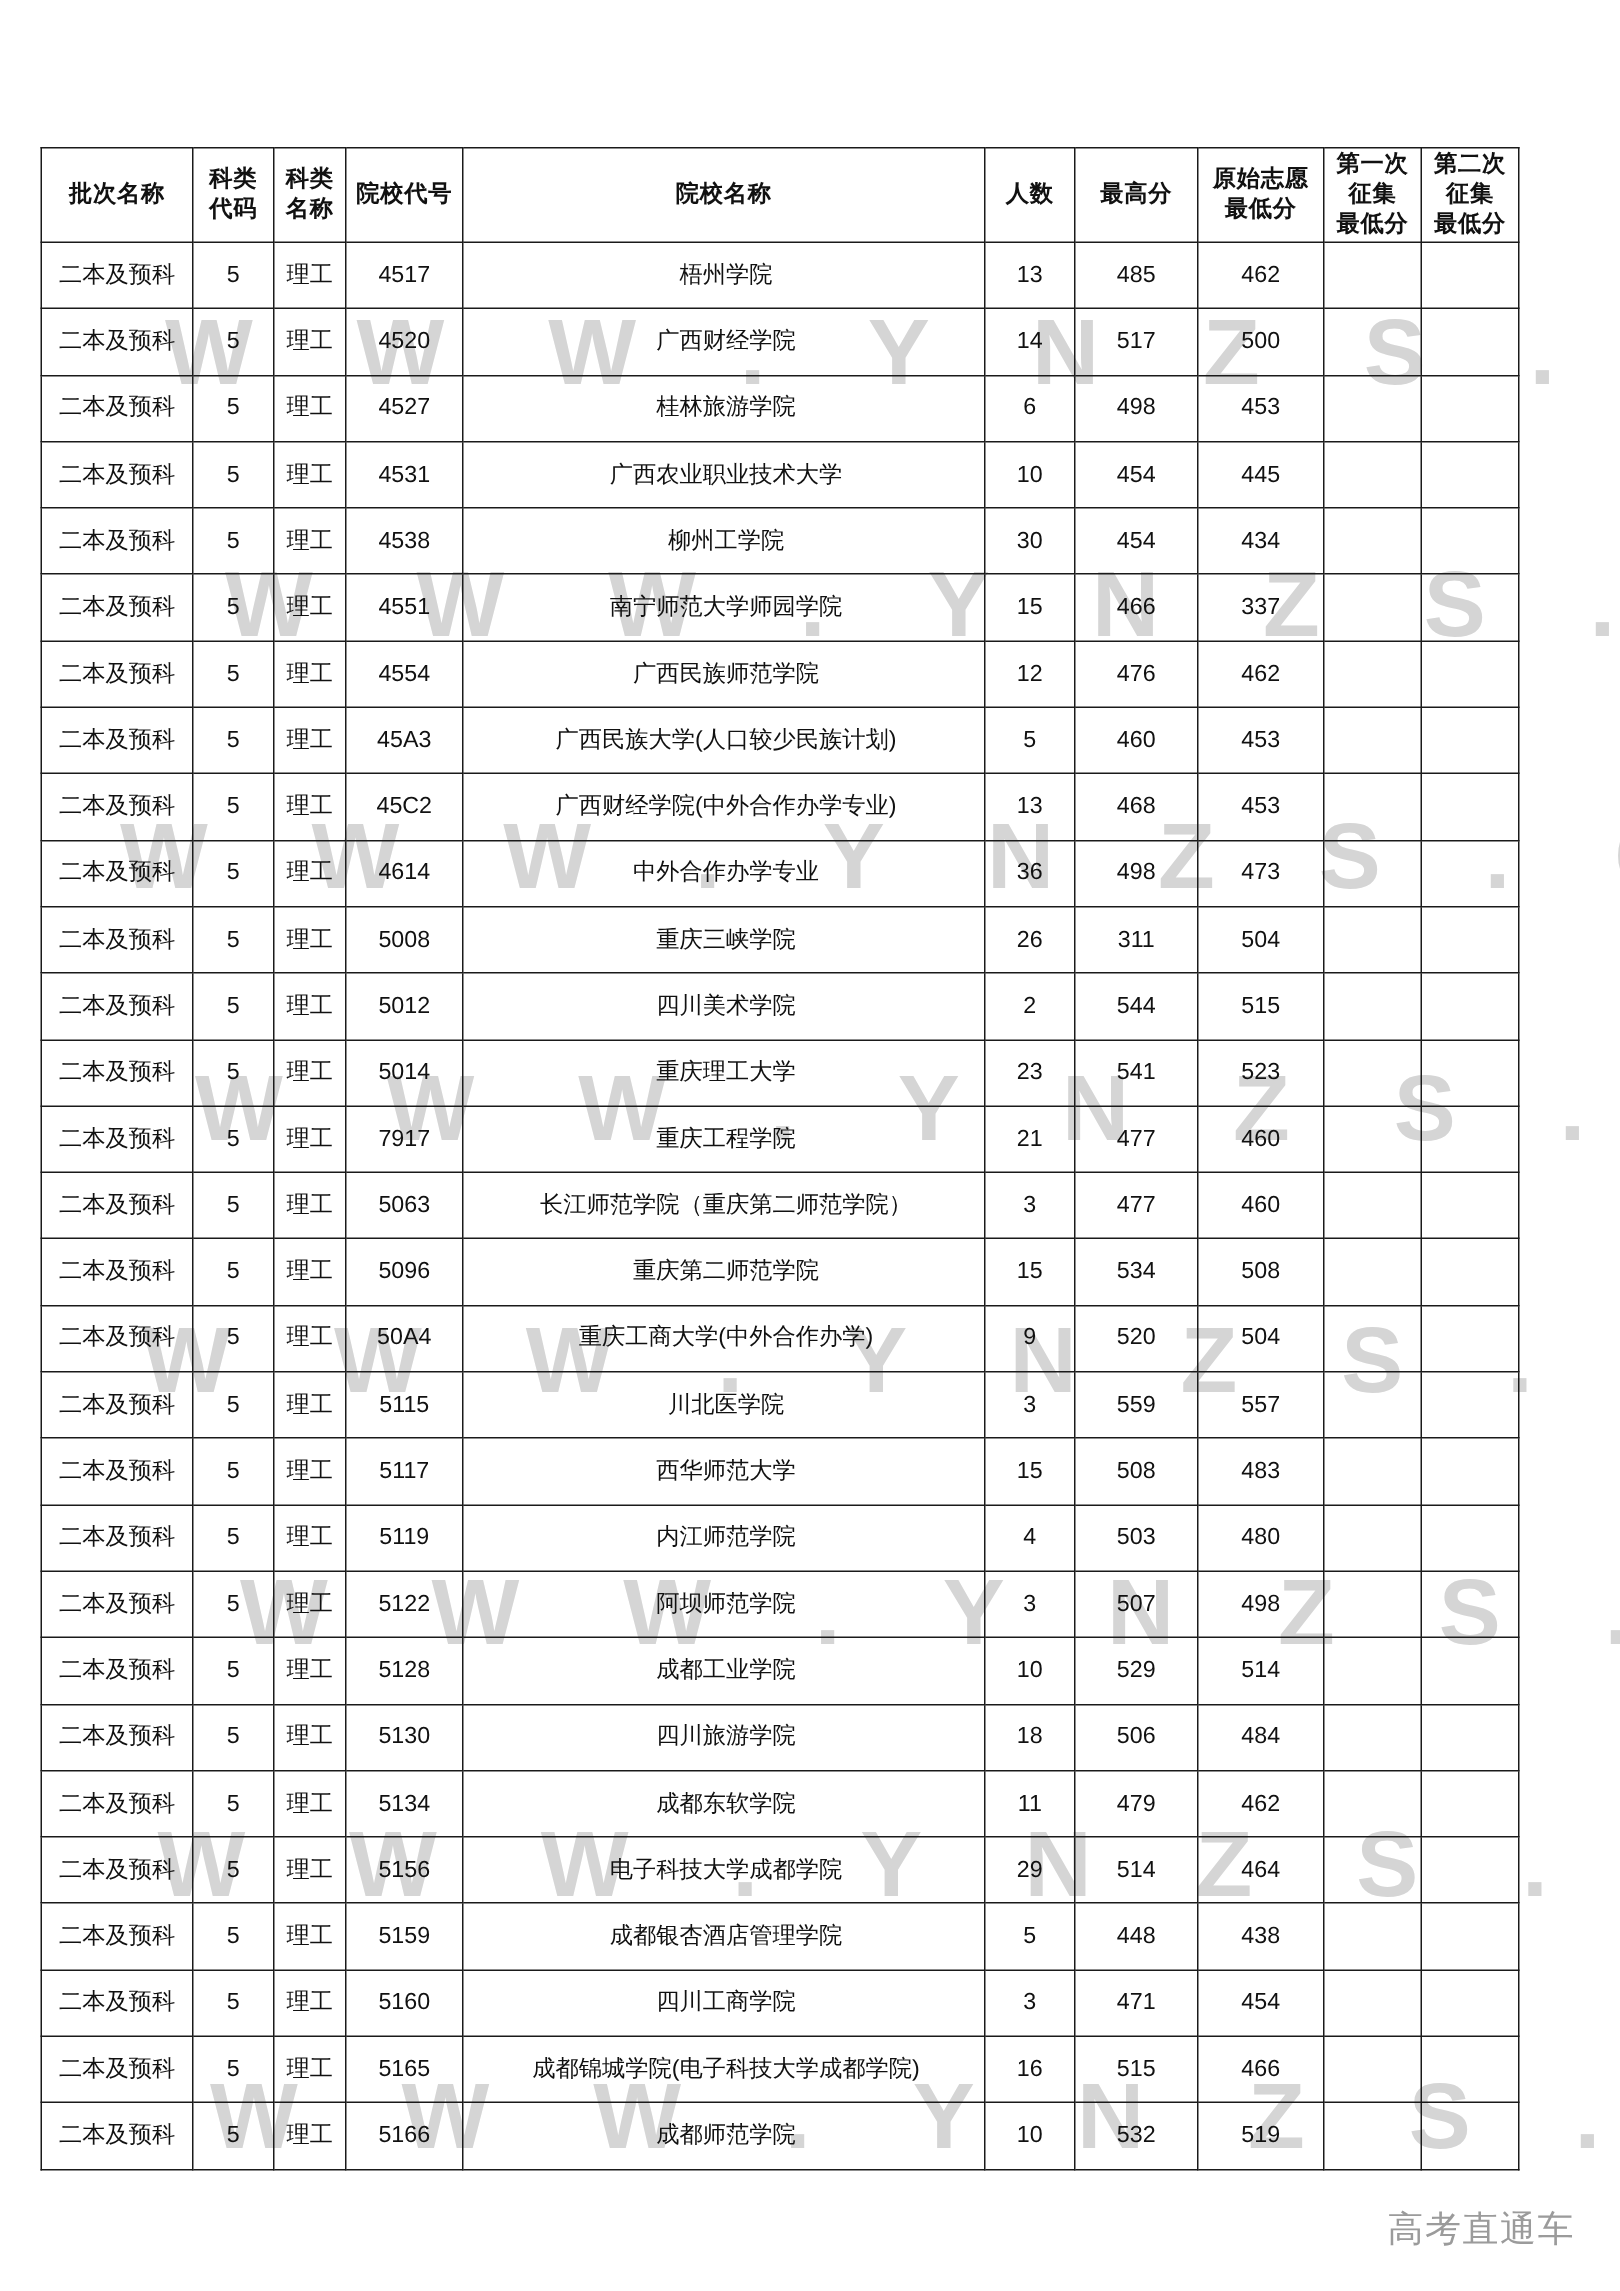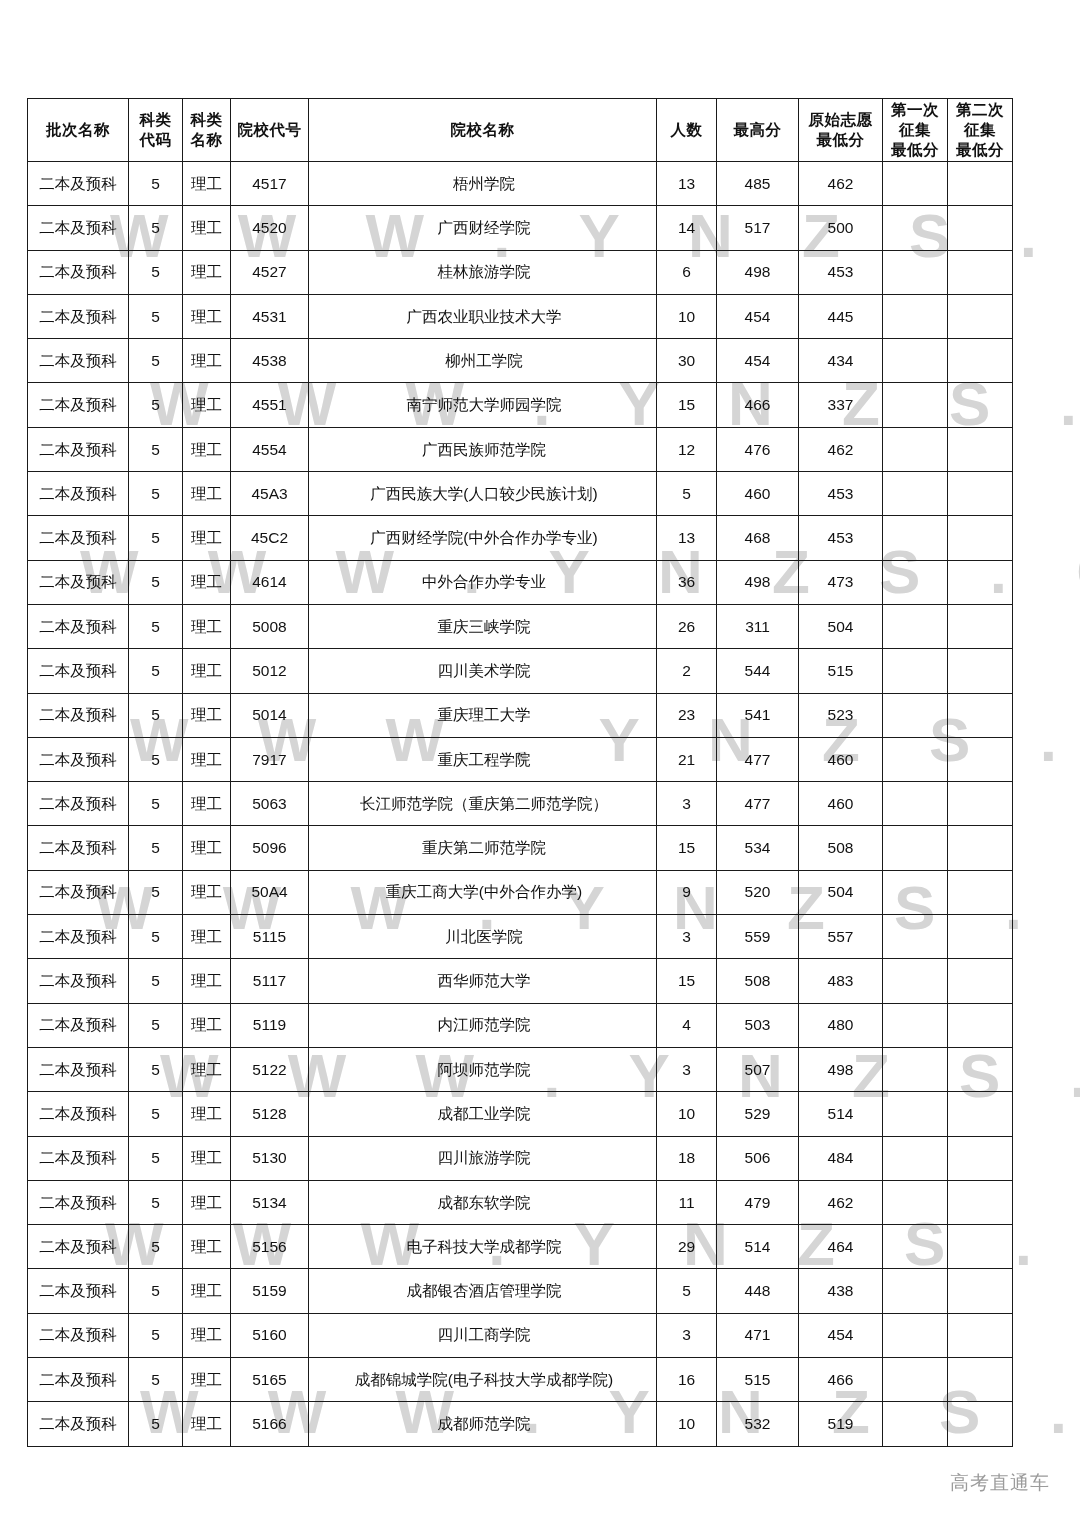--- a/index.html
+++ b/index.html
@@ -93,21 +93,21 @@
   col.c-max     { width: 82px; }
   col.c-min     { width: 84px; }
   col.c-r1      { width: 65px; }
   col.c-r2      { width: 65px; }
 
   
   #footer-brand {
     position: absolute;
     right: 30px;
     top: 1470px;
-    font-size: 19px;
+    font-size: 24px;
     color: #9b9b9b;
     letter-spacing: 1px;
     font-family: "Liberation Sans", sans-serif;
     z-index: 3;
   }
 </style>
 </head>
 <body>
 
 <div id="watermark-layer">

